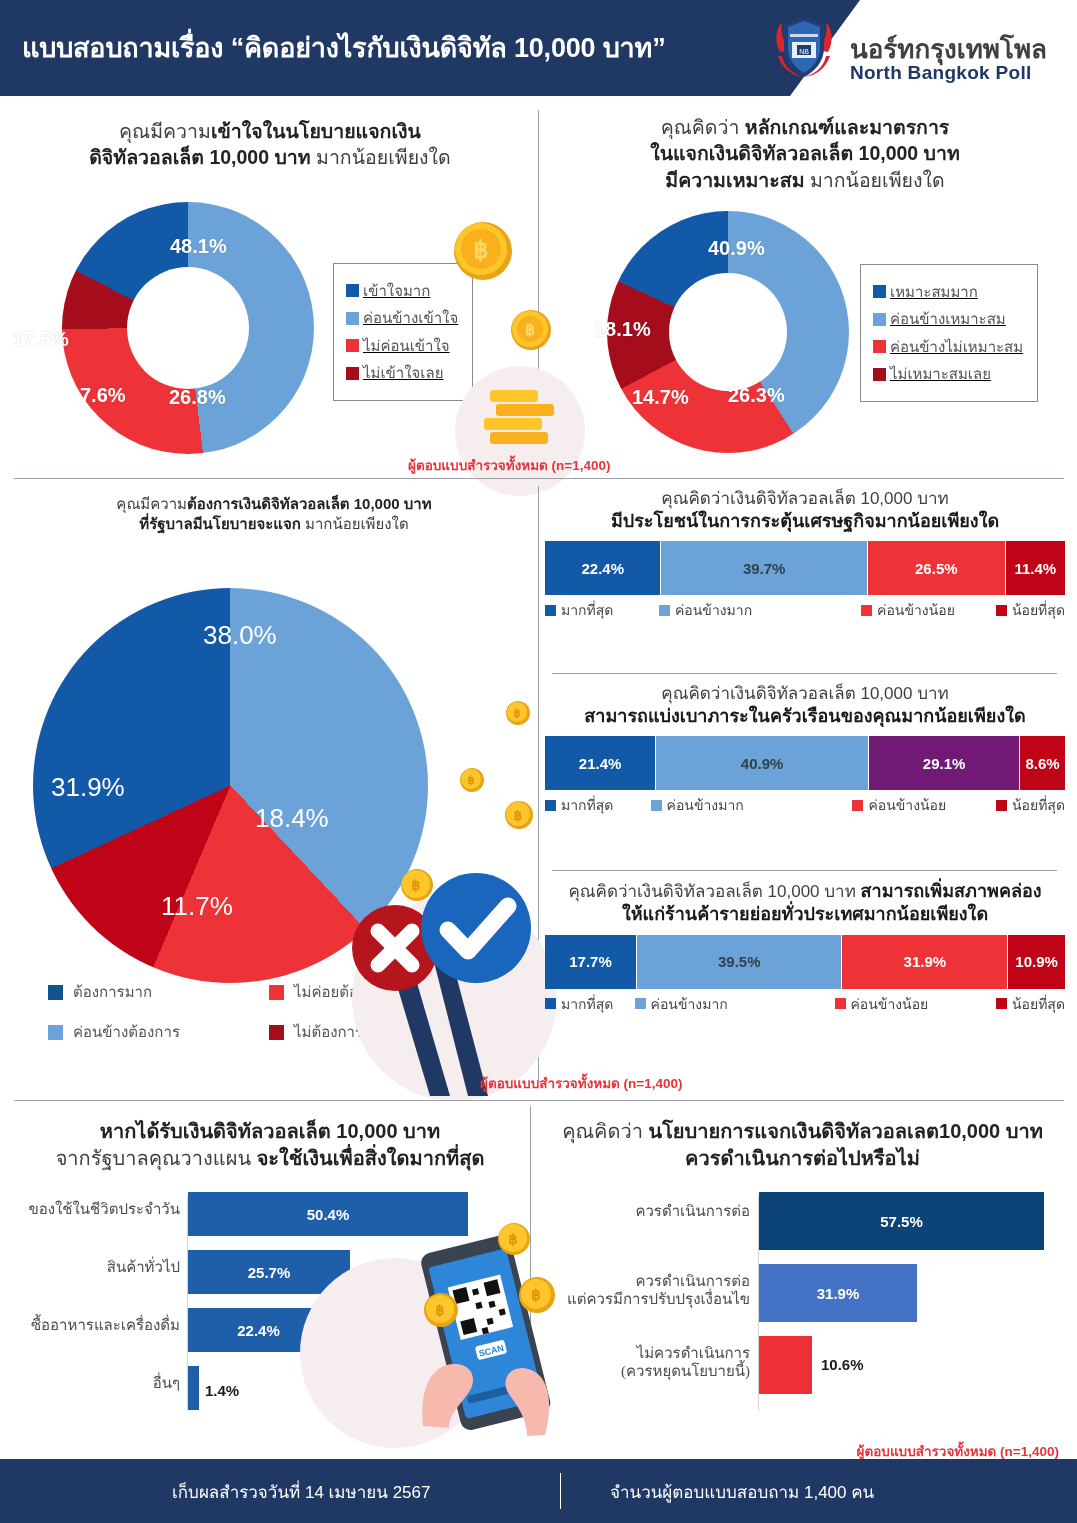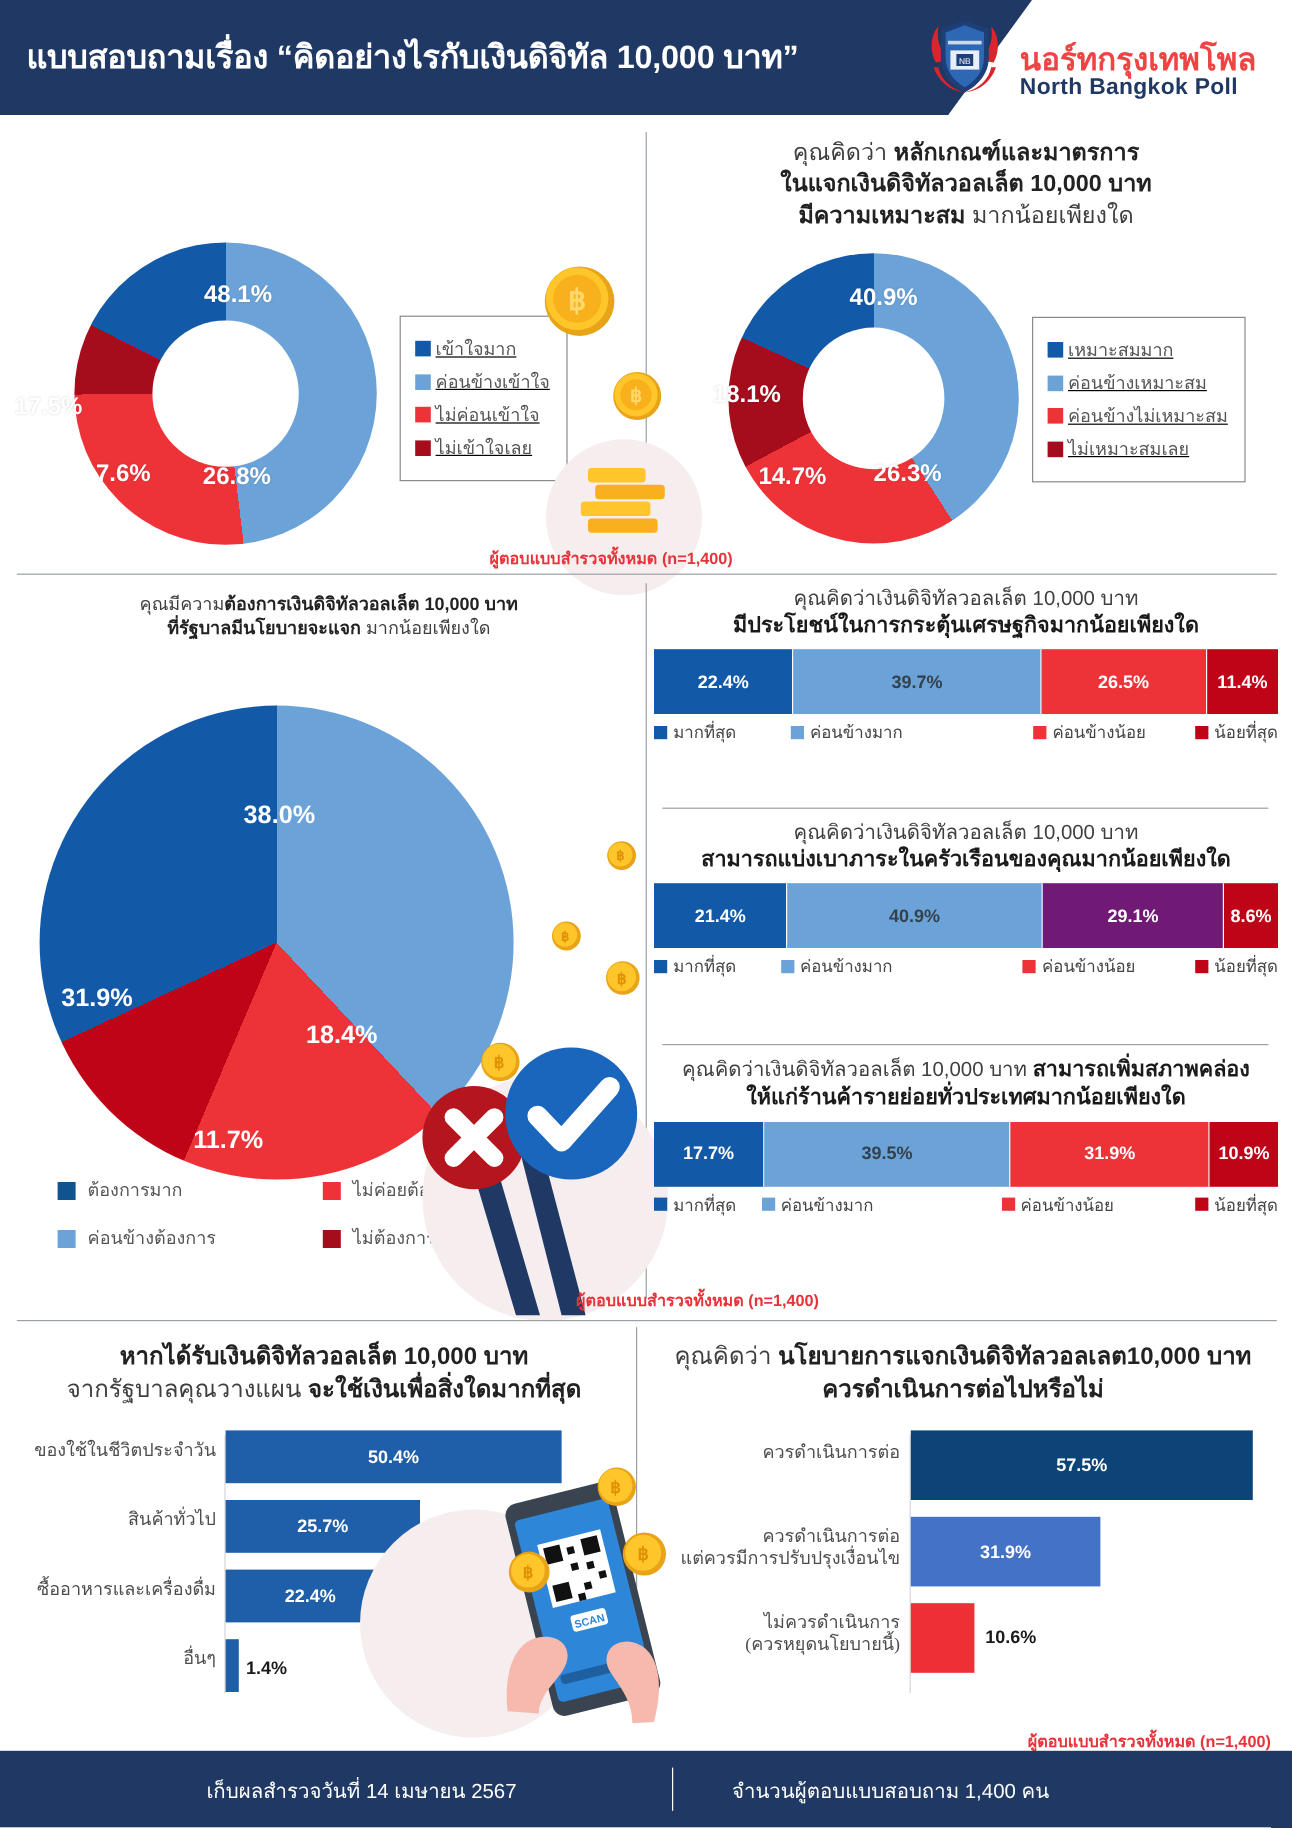--- a/index.html
+++ b/index.html
@@ -23,21 +23,21 @@
   .header-title {
     position: absolute; left: 22px; top: 26px;
     color: #ffffff; font-size: 27px; font-weight: bold;
     letter-spacing: -0.2px; white-space: nowrap;
   }
   .logo-wrap {
     position: absolute; right: 30px; top: 12px;
     display: flex; align-items: center; gap: 12px;
   }
   .logo-crest { width: 68px; height: 72px; }
-  .logo-text-th { color: #ef4444; font-size: 26px; font-weight: bold; line-height: 1.05; margin-top: 24px; }
+  .logo-text-th { color: #404040; font-size: 26px; font-weight: bold; line-height: 1.05; margin-top: 24px; }
   .logo-text-en { color: #1F3864; font-size: 19px; font-weight: bold; line-height: 1.1; letter-spacing: .3px; }
 
   
   .qtitle {
     text-align: center; color: #3f3f3f; font-size: 19.5px;
     line-height: 1.35; font-weight: normal;
   }
   .qtitle b { font-weight: bold; color: #222; }
   .nnote { color: #E8333A; font-size: 13.5px; font-weight: bold; }
   .hr { position:absolute; background:#9aa0a6; height:1px; }
@@ -61,21 +61,21 @@
   .legendbox {
     position: absolute; border: 1px solid #8a8a8a; background: #fff;
     padding: 11px 14px 11px 12px;
   }
   .legendbox .row { display: flex; align-items: center; gap: 4px; margin: 3.5px 0; text-decoration: underline; }
   .legendbox .sw { width: 13px; height: 13px; flex: none; }
   .legendbox .lb { color: #555; font-size: 15px; white-space: nowrap; }
 
   
   .pie { position: absolute; border-radius: 50%; }
-  .pie-lbl { position: absolute; color: #fff; font-size: 21px; font-weight: bold; margin-top: 48px; }
+  .pie-lbl { position: absolute; color: #fff; font-size: 26px; font-weight: normal; }
 
   
   .sec2 { position: absolute; left: 0; top: 478px; width: 1077px; height: 622px; }
   .s2-title { position: absolute; left: 18px; top: 16px; width: 512px; }
   .pl-row { display: flex; align-items: center; gap: 10px; }
   .pl-sw { width: 15px; height: 15px; flex: none; }
   .pl-lb { color: #555; font-size: 15px; white-space: nowrap; }
 
   
   .sbar-block { position: absolute; left: 545px; width: 520px; }
@@ -133,20 +133,26 @@
       <div class="logo-text-th">นอร์ทกรุงเทพโพล</div>
       <div class="logo-text-en">North Bangkok Poll</div>
     </div>
   </div>
 </div>
 
 <div class="sec1">
 
   <div class="vr" style="left:538px; top:14px; height:352px;"></div>
 
+  <div class="s1a-title">
+    <div class="qtitle">
+      <span>คุณมีความ</span><b>เข้าใจในนโยบายแจกเงิน</b><br>
+      <b>ดิจิทัลวอลเล็ต 10,000 บาท</b><span> มากน้อยเพียงใด</span>
+    </div>
+  </div>
 
   <div class="donut" id="donut1" style="left: 62px; top: 106px; width: 252px; height: 252px; background: conic-gradient(rgb(107, 163, 216) 0deg, rgb(107, 163, 216) 173.16deg, rgb(238, 51, 56) 173.16deg, rgb(238, 51, 56) 269.64deg, rgb(165, 12, 28) 269.64deg, rgb(165, 12, 28) 297deg, rgb(18, 89, 168) 297deg, rgb(18, 89, 168) 360deg);">
     <div class="hole" style="width:122px; height:122px;"></div>
   </div>
   <div class="donut-lbl" style="left:170px; top:139px;">48.1%</div>
   <div class="donut-lbl" style="left:12px; top:232px;">17.5%</div>
   <div class="donut-lbl" style="left:169px; top:290px;">26.8%</div>
   <div class="donut-lbl" style="left:80px; top:288px;">7.6%</div>
 
   <div class="legendbox" style="left:333px; top:167px;">

